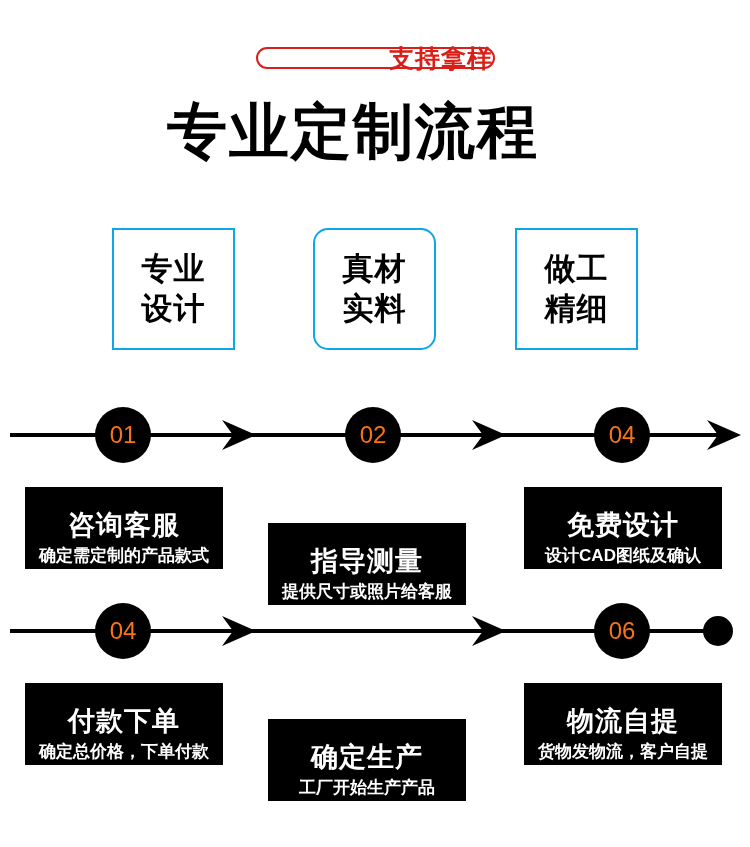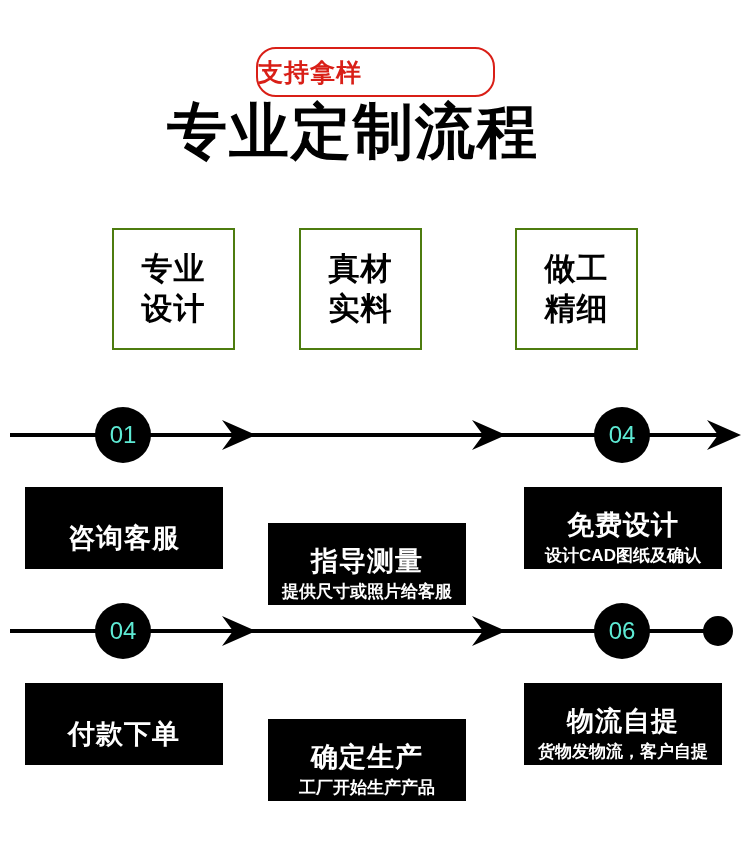--- a/index.html
+++ b/index.html
@@ -15,27 +15,27 @@
     font-family: "Liberation Sans", "DejaVu Sans", sans-serif;
     color: #000000;
   }
 
   
   #badge-pill {
     position: absolute;
     left: 256px;
     top: 47px;
     width: 239px;
-    height: 50px;
+    height: 22px;
     border: 2px solid #d91f17;
     border-radius: 20px;
     box-sizing: border-box;
     display: flex;
     align-items: center;
-    justify-content: flex-start;
+    justify-content: flex-end;
   }
   #badge-pill .badge-text {
     color: #d91f17;
     font-size: 25px;
     font-weight: bold;
     letter-spacing: 1px;
     line-height: 1;
   }
 
   
@@ -58,36 +58,36 @@
     left: 0;
     top: 228px;
     width: 750px;
     height: 123px;
   }
   .feature-box {
     position: absolute;
     top: 0;
     width: 123px;
     height: 122px;
-    border: 2px solid #4d7c0f;
+    border: 2px solid #0ea5e9;
     box-sizing: border-box;
     display: flex;
     flex-direction: column;
     align-items: center;
     justify-content: center;
     background: #ffffff;
   }
   .feature-box .fline {
     font-size: 31px;
     font-weight: bold;
     line-height: 1.28;
     letter-spacing: 1px;
   }
   #feature-box-0 { left: 112px; }
-  #feature-box-1 { left: 299px; }
+  #feature-box-1 { left: 313px; border-radius: 15px; }
   #feature-box-2 { left: 515px; }
 
   
   .timeline {
     position: absolute;
     left: 0;
     width: 750px;
     height: 60px;
   }
   #timeline-row-0 { top: 406px; }
@@ -105,21 +105,21 @@
     width: 700px;
   }
 
   .step-circle {
     position: absolute;
     top: 1px;
     width: 56px;
     height: 56px;
     border-radius: 50%;
     background: #000000;
-    color: #5eead4;
+    color: #f97316;
     display: flex;
     align-items: center;
     justify-content: center;
     font-size: 24px;
     font-weight: normal;
     letter-spacing: 0px;
   }
   .circle-pos-0 { left: 95px; }
   .circle-pos-1 { left: 345px; }
   .circle-pos-2 { left: 594px; }
@@ -220,40 +220,42 @@
   <div class="timeline-line"></div>
 
   <div class="step-circle circle-pos-0">01</div>
 
   <div class="arrow-head arrow-pos-mid0">
     <svg viewBox="0 0 34 32" xmlns="http://www.w3.org/2000/svg">
       <path d="M0 1 L34 16 L0 31 L11 16 Z" fill="#000000"></path>
     </svg>
   </div>
 
+  <div class="step-circle circle-pos-1">02</div>
 
   <div class="arrow-head arrow-pos-mid1">
     <svg viewBox="0 0 34 32" xmlns="http://www.w3.org/2000/svg">
       <path d="M0 1 L34 16 L0 31 L11 16 Z" fill="#000000"></path>
     </svg>
   </div>
 
   <div class="step-circle circle-pos-2">04</div>
 
   <div class="arrow-head arrow-pos-end">
     <svg viewBox="0 0 34 32" xmlns="http://www.w3.org/2000/svg">
       <path d="M0 1 L34 16 L0 31 L11 16 Z" fill="#000000"></path>
     </svg>
   </div>
 </div>
 
 <div class="step-row" id="step-row-0">
 
   <div class="step-box step-pos-0">
     <span class="step-title">咨询客服</span>
+    <span class="step-sub">确定需定制的产品款式</span>
   </div>
 
   <div class="step-box step-pos-1">
     <span class="step-title">指导测量</span>
     <span class="step-sub">提供尺寸或照片给客服</span>
   </div>
 
   <div class="step-box step-pos-2">
     <span class="step-title">免费设计</span>
     <span class="step-sub">设计CAD图纸及确认</span>
@@ -281,20 +283,21 @@
 
   <div class="step-circle circle-pos-2">06</div>
 
   <div class="end-dot"></div>
 </div>
 
 <div class="step-row" id="step-row-1">
 
   <div class="step-box step-pos-0">
     <span class="step-title">付款下单</span>
+    <span class="step-sub">确定总价格，下单付款</span>
   </div>
 
   <div class="step-box step-pos-1">
     <span class="step-title">确定生产</span>
     <span class="step-sub">工厂开始生产产品</span>
   </div>
 
   <div class="step-box step-pos-2">
     <span class="step-title">物流自提</span>
     <span class="step-sub">货物发物流，客户自提</span>

